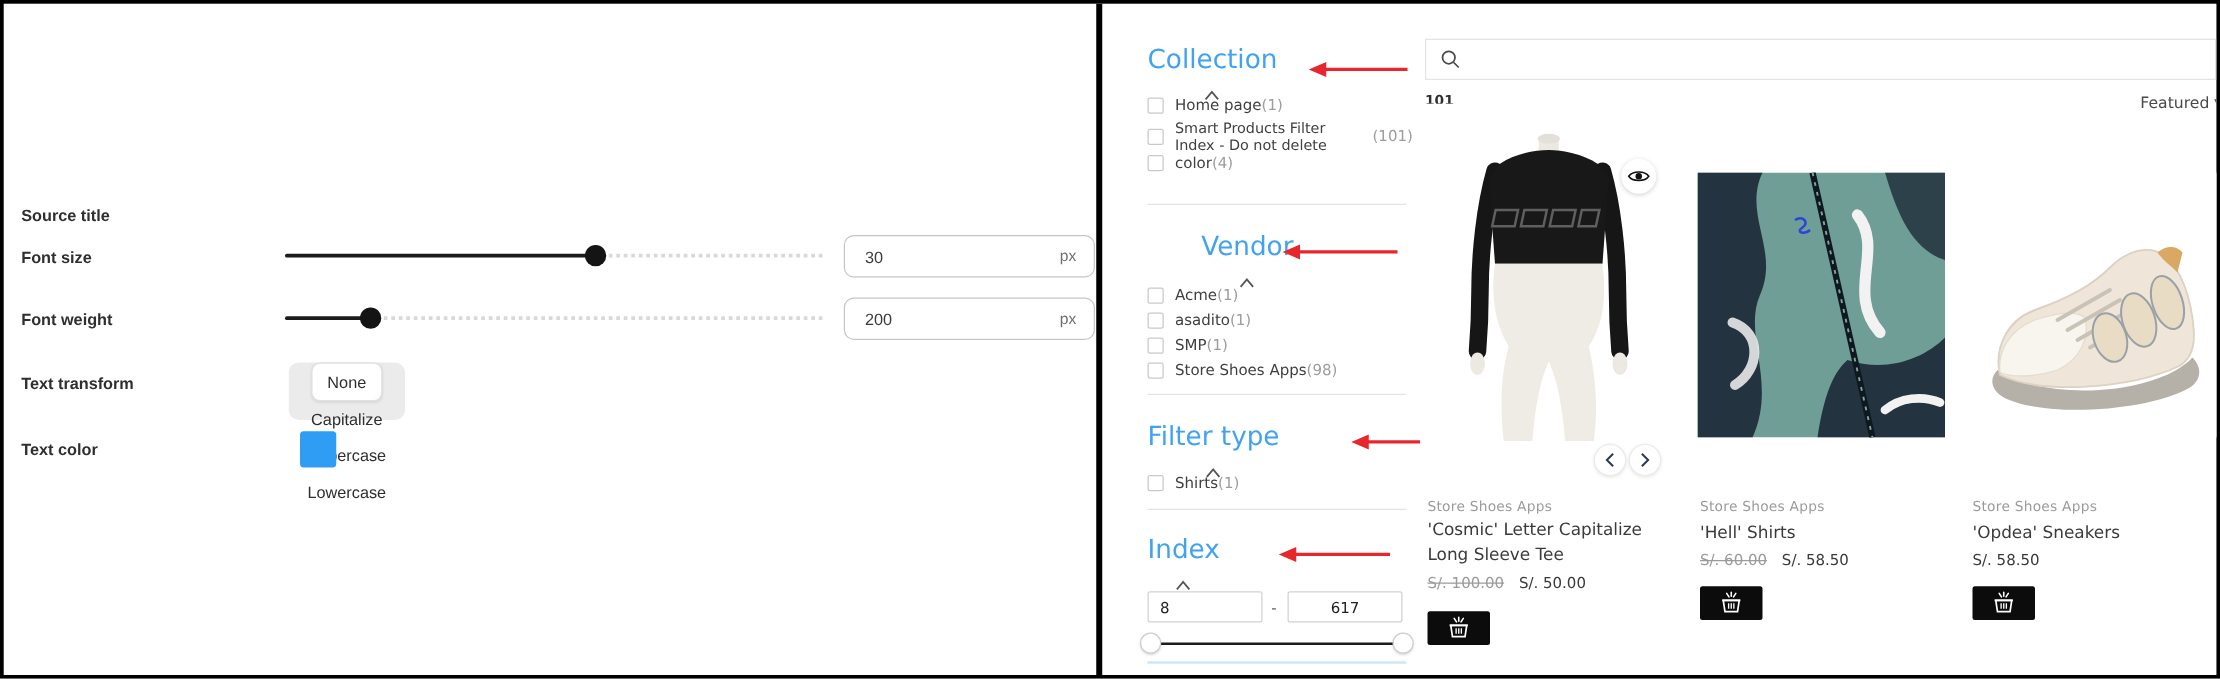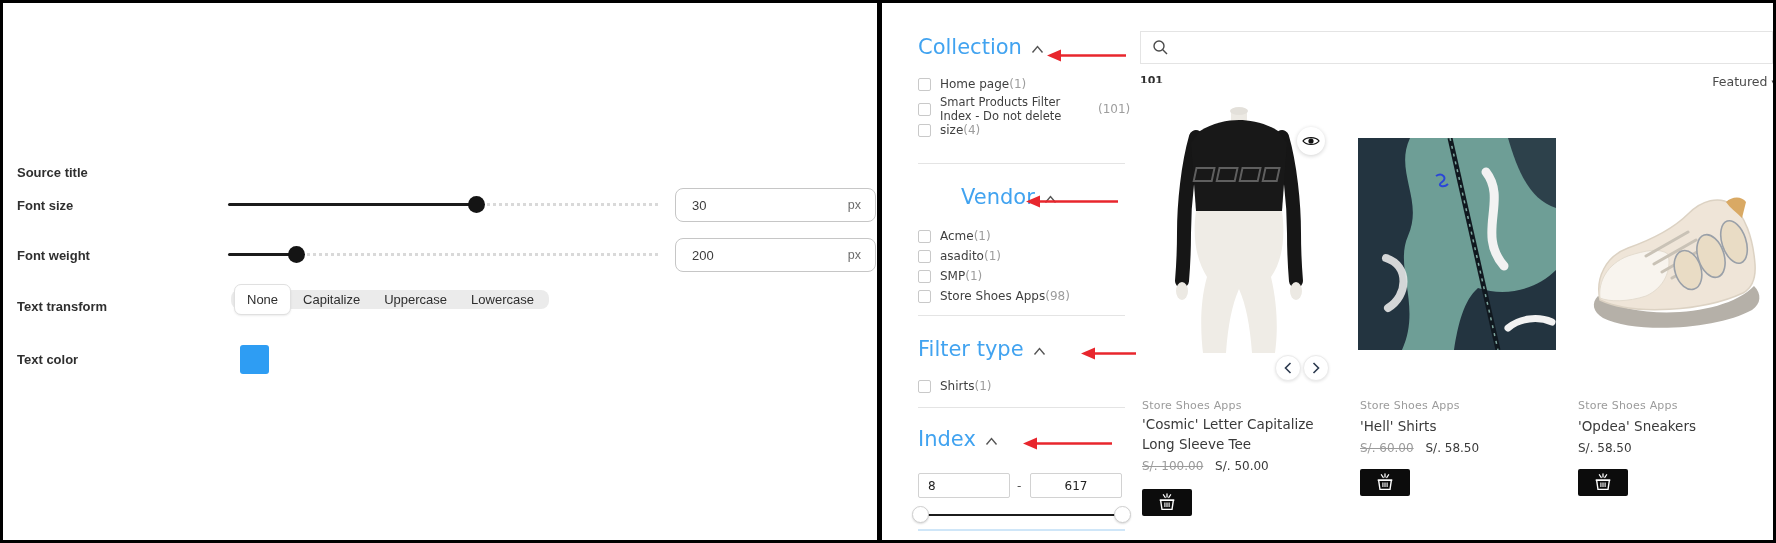--- a/index.html
+++ b/index.html
@@ -18,34 +18,34 @@
   .lp-slider .rest { position:absolute; right:0; top:0; border-top:3px dotted #d9d9d9; }
   .lp-slider .knob { position:absolute; top:-7px; width:17px; height:17px; border-radius:50%;
                      background:#141414; }
 
   .lp-input { position:absolute; left:672px; width:201px; height:34px; background:#fff;
               border:1px solid #c6c6c6; border-radius:8px; display:flex; align-items:center; }
   .lp-input input { border:none; outline:none; width:140px; padding-left:16px; font-size:13px;
                     color:#3c3c3c; background:transparent; font-family:inherit; }
   .lp-input .unit { margin-left:auto; padding-right:14px; font-size:12.5px; color:#6d6d6d; }
 
-  .segmented { position:absolute; left:228px; top:287px; height:19px; background:#ebebeb;
-               border-radius:8px; display:flex; align-items:center; padding:0 3px; }
+  .segmented { position:absolute; left:228px; top:287px; height:46px; background:#ebebeb;
+               border-radius:8px; display:flex; align-items:center; padding:0 3px;flex-direction:column; }
   .seg-opt { font-size:13px; color:#2e2e2e; padding:0 12px; line-height:29px; cursor:pointer;
              border-radius:7px; white-space:nowrap; }
   .seg-opt.selected { background:#fff; border:1px solid #e0e0e0; box-shadow:0 1px 2px rgba(0,0,0,.08); }
 
   .color-swatch { position:absolute; left:237px; top:342px; width:29px; height:29px; border-radius:3px; }
 
   
   .right-panel { position:absolute; left:879px; top:0; width:894px; height:100%; background:#fff;
                  font-family:"DejaVu Sans", sans-serif; overflow:hidden; }
 
   .f-heading { position:absolute; left:36px; font-size:21px; font-weight:400; cursor:pointer;
-               display:flex; align-items:center; gap:9px; }
+               display:flex; align-items:center; gap:9px;flex-direction:column; }
   .f-heading .chev { margin-top:4px; }
   .red-arrow { position:absolute; }
 
   .f-hr { position:absolute; left:36px; width:207px; height:1px; background:#e4e4e4; }
   .f-hr.blue { background:#cfe6f8; height:2px; }
 
   .cb-row { position:absolute; left:36px; display:flex; align-items:center; font-size:12px;
             color:#3f3f3f; cursor:pointer; }
   .cb { width:13px; height:13px; border:1px solid #c9c9c9; border-radius:2px; background:#fff;
         margin-right:9px; flex:0 0 auto; appearance:none; -webkit-appearance:none; cursor:pointer; }
@@ -154,21 +154,21 @@
       <span>Home page</span>
         <span class="cnt">(1)</span>
     </div>
     <div class="cb-row" style="top:92px">
       <input type="checkbox" class="cb" style="">
       <span class="wrap-label" style="font-size:11.5px">Smart Products Filter Index - Do not delete</span>
       <span class="cnt side-cnt">(101)</span>
     </div>
     <div class="cb-row" style="top:120px">
       <input type="checkbox" class="cb" style="">
-      <span>size</span>
+      <span>color</span>
         <span class="cnt">(4)</span>
     </div>
 
     <div class="f-hr" style="top:160px"></div>
 
     <div class="f-heading" style="top: 182px; color: rgb(65, 163, 240); margin-left: 43px;">
       <span>Vendor</span>
       <svg class="chev" width="13" height="9" viewBox="0 0 13 9">
         <polyline points="1.5,7.5 6.5,1.5 11.5,7.5" fill="none" stroke="#555" stroke-width="1.4"></polyline>
         </svg>

